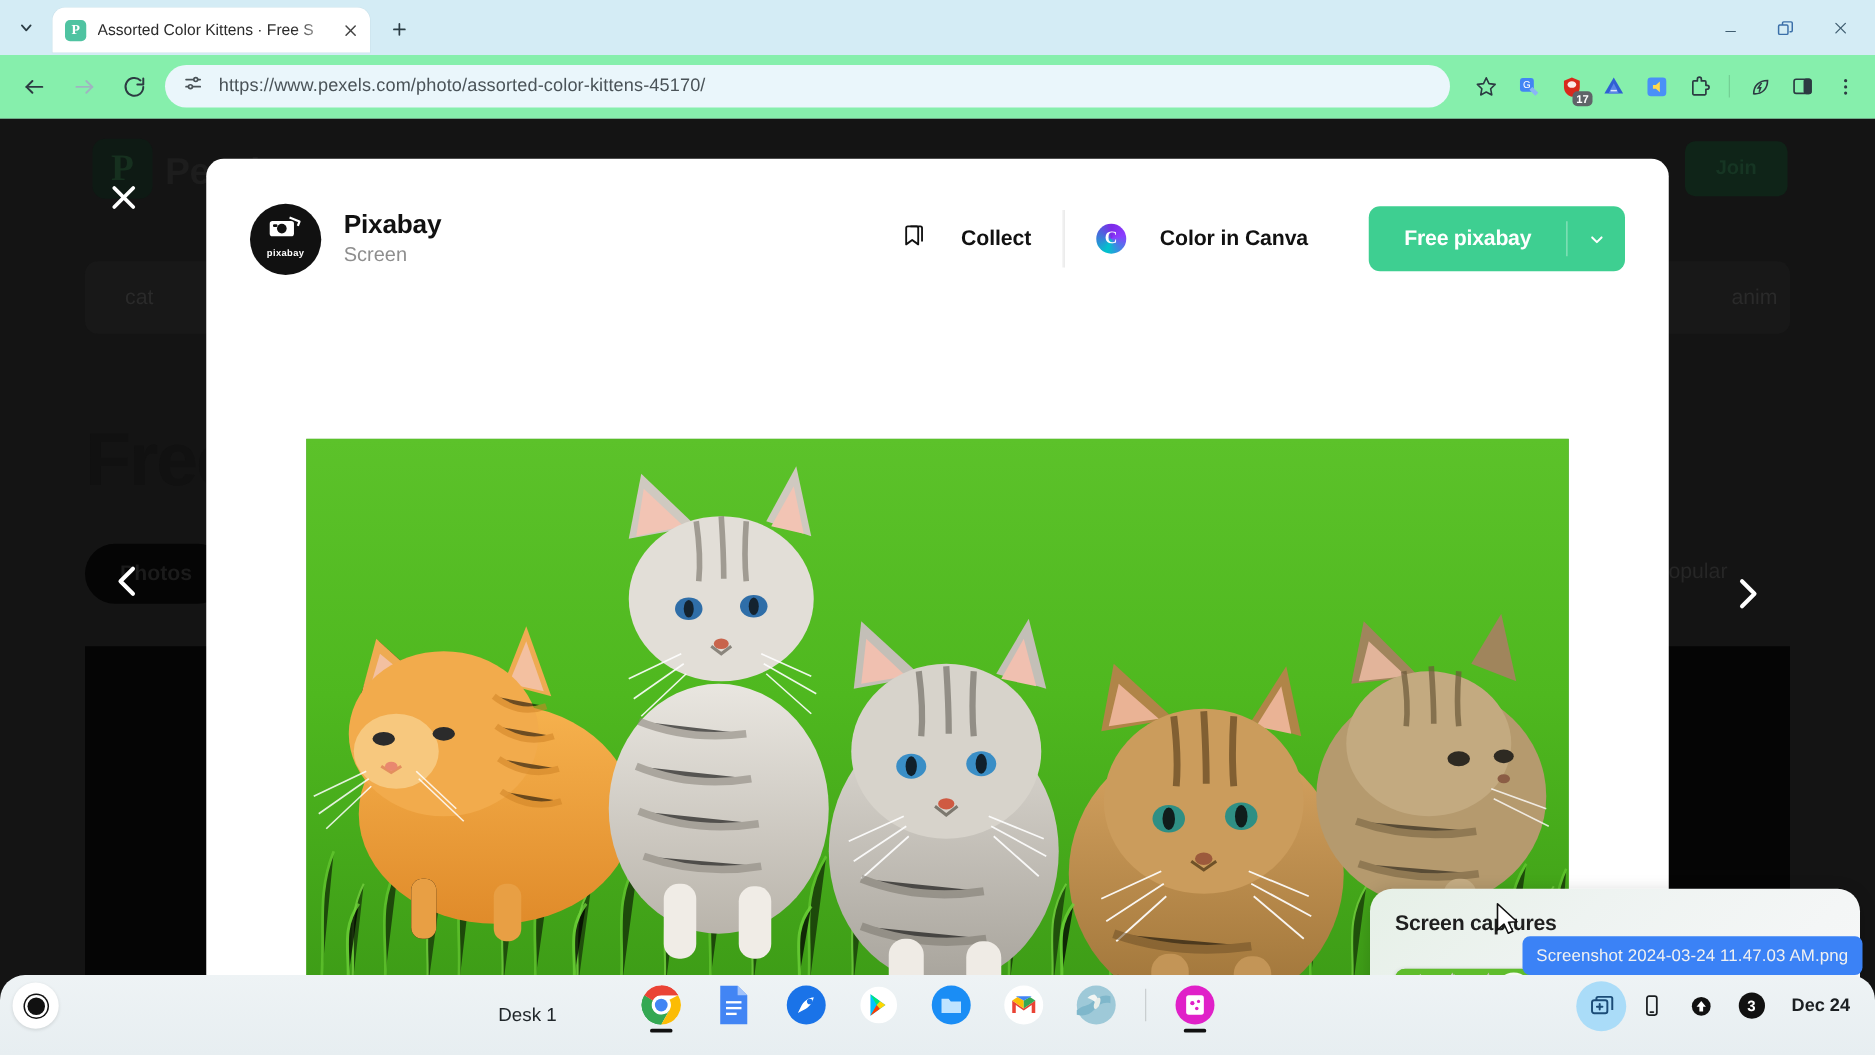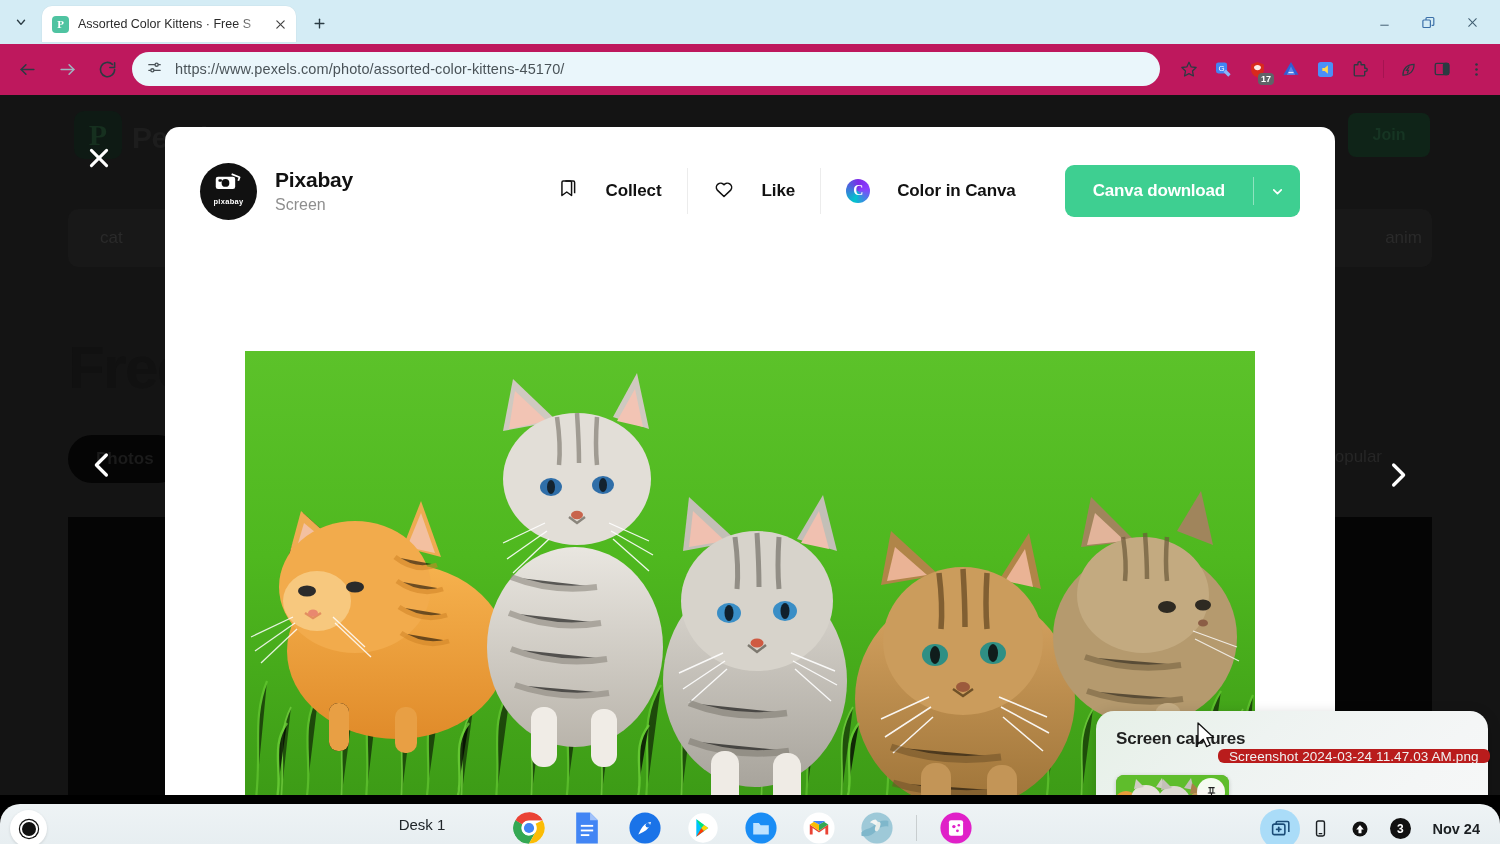--- a/index.html
+++ b/index.html
@@ -54,21 +54,21 @@
     display:flex; align-items:center; justify-content:center;
     color:#2b3c44; font-size: 19px; border-radius: 50%;
   }
   .wincontrols {
     position: absolute; right: 6px; top: 5px; display: flex; gap: 0;
   }
   .wc { width: 44px; height: 34px; display:flex; align-items:center; justify-content:center; }
 
   .toolbar {
     position: relative; height: 51px; width: 100%;
-    background: #be185d; display: flex; align-items: center;
+    background: #86efac; display: flex; align-items: center;
   }
   .navbtn {
     width: 30px; height: 30px; margin-left: 10px;
     display:flex; align-items:center; justify-content:center;
     border-radius: 50%;
   }
   .navbtn.first { margin-left: 12px; }
   .omnibox {
     position: absolute; left: 132px; right: 340px; top: 8px; height: 34px;
     background: #eaf6fb; border-radius: 17px;
@@ -211,30 +211,30 @@
     border-radius: 8px; overflow:hidden; background:#5ab12a;
     box-shadow: 0 1px 4px rgba(0,0,0,.2);
   }
   .pin {
     position:absolute; right: 4px; top: 3px; width: 28px; height: 28px;
     border-radius: 50%; background: rgba(255,255,255,.93);
     display:flex; align-items:center; justify-content:center;
     color:#202020; font-size: 14px;
   }
   .tooltip {
-    position:absolute; left: 1218px; top: 749px; height: 14px;
-    background: #b91c1c; color:#f1f1f1; border-radius: 6px;
+    position:absolute; left: 1218px; top: 749px; height: 31px;
+    background: #3b82f6; color:#f1f1f1; border-radius: 6px;
     display:flex; align-items:center; padding: 0 11px;
     font-size: 13.5px; letter-spacing:.1px;
   }
   .cursor { position:absolute; left: 1196px; top: 722px; }
 
   
   .shelf {
-    position:absolute; left: 0; bottom: 0; width: 1500px; height: 40px;
+    position:absolute; left: 0; bottom: 0; width: 1500px; height: 64px;
     background: linear-gradient(180deg,#eef3f5 0%, #e7eef1 100%);
     border-radius: 20px 20px 0 0;
     display:flex; align-items:center;
   }
   .launcher {
     position:absolute; left: 10px; top: 6px; width: 37px; height: 37px;
     border-radius: 50%; background:#fff;
     display:flex; align-items:center; justify-content:center;
     box-shadow: 0 1px 3px rgba(0,0,0,.12);
   }
@@ -470,35 +470,27 @@
             <div class="act">
               <span>
                 <svg width="21" height="21" viewBox="0 0 24 24" fill="none" stroke="#111" stroke-width="1.7" stroke-linejoin="round">
                   <path d="M6 3.5h8a1.5 1.5 0 0 1 1.5 1.5v15l-5.5-4-5.5 4V5A1.5 1.5 0 0 1 6 3.5z"></path>
                   <path d="M8.4 3.5h9.1A1.5 1.5 0 0 1 19 5v12.4"></path>
                 </svg>
               </span>
               <span>Collect</span>
             </div>
             <div class="vsep"></div>
-            <div class="act">
-              <span>
-                <svg width="22" height="22" viewBox="0 0 24 24" fill="none" stroke="#111" stroke-width="1.7" stroke-linejoin="round">
-                    <path d="M12 20.2l-7.3-7A4.3 4.3 0 0 1 12 7.4a4.3 4.3 0 0 1 7.3 5.8z"></path>
-                  </svg>
-              </span>
-              <span>Like</span>
-            </div>
             <div class="vsep"></div>
             <div class="act">
               <span class="canva-badge">C</span>
               <span>Color in Canva</span>
             </div>
             <div class="dl-wrap">
-              <div class="dl-main">Canva download</div>
+              <div class="dl-main">Free pixabay</div>
               <div class="dl-div"></div>
               <div class="dl-caret">
                 <svg width="15" height="15" viewBox="0 0 24 24" fill="none" stroke="#fff" stroke-width="2.6" stroke-linecap="round" stroke-linejoin="round">
                     <polyline points="6 9.5 12 15.5 18 9.5"></polyline>
                   </svg>
               </div>
             </div>
           </div>
         </div>
 
@@ -900,17 +892,17 @@
       </div>
       <div class="tray-ic">
         <svg width="18" height="18" viewBox="0 0 24 24">
             <circle cx="12" cy="12" r="10" fill="#111"></circle>
             <path d="M12 6.5l5 6h-3v5h-4v-5H7z" fill="#fff"></path>
           </svg>
       </div>
       <div class="tray-ic">
         <span class="badge-count">3</span>
       </div>
-      <div class="tray-date">Nov 24</div>
+      <div class="tray-date">Dec 24</div>
     </div>
   </div>
 
 </div>
 
 </body></html>

